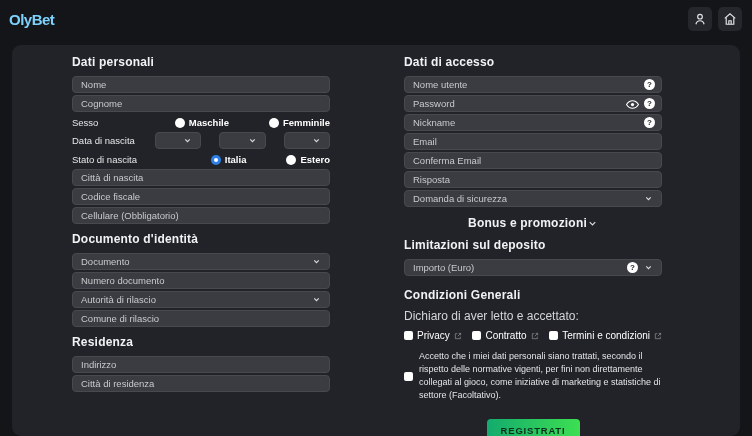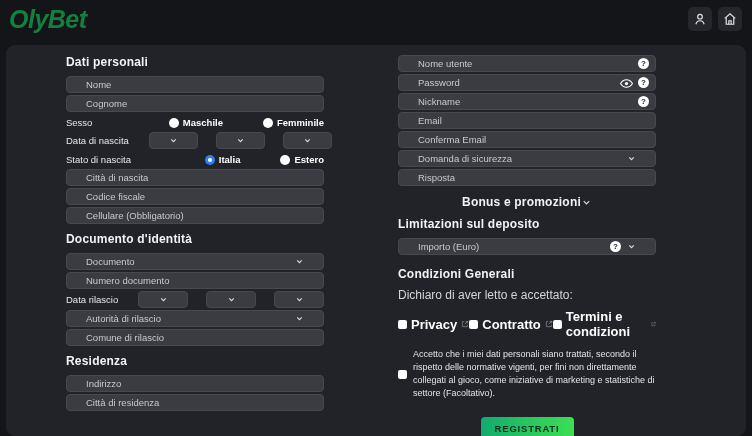--- a/index.html
+++ b/index.html
@@ -10,32 +10,32 @@
     --text:#f1f2f4;
     --muted:#c9cacd;
     --accent-blue:#2e7fe8;
     --btn-start:#13ab6e;
     --btn-end:#3ddf52;
   }
   *{box-sizing:border-box;margin:0;padding:0;font-family:"Liberation Sans","DejaVu Sans",sans-serif;}
   html,body{width:752px;height:436px;overflow:hidden;background:var(--page-bg);}
   
   .topbar{height:38px;display:flex;align-items:center;justify-content:space-between;padding:0 10px 0 9px;}
-  .logo{color:#15803d;font-size:25px;font-weight:bold;font-style:italic;letter-spacing:-0.5px;cursor:pointer;}
+  .logo{color:#7dd3fc;font-size:15px;font-weight:bold;letter-spacing:-0.5px;cursor:pointer;}
   .hdr-icons{display:flex;gap:6px;}
   .icon-btn{width:24px;height:24px;border:none;border-radius:5px;background:#26272c;display:flex;align-items:center;justify-content:center;cursor:pointer;padding:0;}
   .icon-btn svg{width:14px;height:14px;stroke:#e4e5e8;fill:none;stroke-width:2;}
   
-  .panel{margin:7px 6px 0;background:var(--panel-bg);border-radius:9px;height:391px;padding:10px 60px 16px;display:flex;gap:74px;}
+  .panel{margin:7px 12px 0;background:var(--panel-bg);border-radius:9px;height:391px;padding:10px 60px 16px;display:flex;gap:74px;}
   .col{width:258px;flex:0 0 258px;}
   h2{color:var(--text);font-size:12px;font-weight:bold;letter-spacing:.2px;margin:8px 0 7px;}
   .col > h2:first-child{margin-top:0;}
   
   .row{margin-bottom:2px;}
-  .field, .select{width:100%;height:17px;background:var(--input-bg);border:1px solid var(--input-border);border-radius:4px;color:var(--muted);font-size:9.5px;padding:0 19px;display:flex;align-items:center;}
+  .field, .select{width:100%;height:17px;background:var(--input-bg);border:1px solid var(--input-border);border-radius:4px;color:var(--muted);font-size:9.5px;padding:0 8px;display:flex;align-items:center;}
   input.field::placeholder{color:var(--muted);opacity:1;}
   input.field{outline:none;}
   .select{cursor:pointer;justify-content:space-between;}
   .select .sel-text{color:var(--muted);}
   .chev{width:9px;height:9px;stroke:#dcdde0;fill:none;stroke-width:3;flex:0 0 auto;}
   .input-wrap{position:relative;}
   .input-wrap .field{padding-right:36px;}
   .trail{position:absolute;right:7px;top:0;height:17px;display:flex;align-items:center;gap:5px;}
   .help{width:11px;height:11px;border-radius:50%;background:#fff;color:#1c1d21;font-size:8px;font-weight:bold;display:flex;align-items:center;justify-content:center;cursor:pointer;line-height:1;}
   .eye{width:13px;height:13px;cursor:pointer;}
@@ -54,21 +54,21 @@
   .date-row .select{flex:1 1 0;width:auto;}
   
   .head-row{display:flex;align-items:center;justify-content:center;margin:9px 0 6px;cursor:pointer;}
   .head-row h2{margin:0;}
   .head-row .chev{width:11px;height:11px;stroke-width:2.6;}
   
   .intro{color:#d4d5d8;font-size:12px;margin:2px 0 7px;}
   .cb-row{display:flex;justify-content:space-between;margin-bottom:9px;}
   .cb{display:flex;align-items:center;gap:4px;cursor:pointer;}
   .box{width:9px;height:9px;background:#fff;border-radius:2px;flex:0 0 auto;}
-  .cb .clabel{color:#fff;font-size:13px;font-weight:bold;}
+  .cb .clabel{color:#fff;font-size:10px;font-weight:normal;}
   .ext{width:8px;height:8px;stroke:#97999e;stroke-width:2;fill:none;}
   .consent{display:flex;gap:6px;align-items:center;}
   .consent .box{margin-top:1px;}
   .consent p{color:#e3e4e7;font-size:9px;line-height:1.45;}
   
   .btn-row{display:flex;justify-content:center;margin-top:17px;padding-right:0;}
   .register-btn{width:93px;height:23px;border:none;border-radius:4px;background:linear-gradient(90deg,var(--btn-start),var(--btn-end));color:#0d2e1c;font-size:9.5px;font-weight:bold;letter-spacing:.8px;cursor:pointer;}
 </style>
 </head>
 <body>
@@ -171,41 +171,20 @@
         <span class="sel-text">Documento</span>
         <svg class="chev" viewBox="0 0 24 24">
             <polyline points="6 9 12 15 18 9"></polyline>
           </svg>
       </div>
     </div>
     <div class="row">
         <input class="field" type="text" placeholder="Numero documento" style="">
       </div>
 
-    <div class="date-row">
-      <span class="lbl">Data rilascio</span>
-      <div class="select">
-          <span class="sel-text"></span>
-          <svg class="chev" viewBox="0 0 24 24">
-            <polyline points="6 9 12 15 18 9"></polyline>
-          </svg>
-        </div>
-      <div class="select">
-          <span class="sel-text"></span>
-          <svg class="chev" viewBox="0 0 24 24">
-            <polyline points="6 9 12 15 18 9"></polyline>
-          </svg>
-        </div>
-      <div class="select">
-          <span class="sel-text"></span>
-          <svg class="chev" viewBox="0 0 24 24">
-            <polyline points="6 9 12 15 18 9"></polyline>
-          </svg>
-        </div>
-    </div>
 
     <div class="row">
       <div class="select">
         <span class="sel-text">Autorità di rilascio</span>
         <svg class="chev" viewBox="0 0 24 24">
             <polyline points="6 9 12 15 18 9"></polyline>
           </svg>
       </div>
     </div>
     <div class="row">
@@ -215,20 +194,21 @@
     <h2>Residenza</h2>
     <div class="row">
         <input class="field" type="text" placeholder="Indirizzo" style="">
       </div>
     <div class="row">
         <input class="field" type="text" placeholder="Città di residenza" style="">
       </div>
   </section>
 
   <section class="col">
+    <h2>Dati di accesso</h2>
 
     <div class="row input-wrap">
       <input class="field" type="text" placeholder="Nome utente" style="">
       <span class="trail">
           <span class="help">?</span>
         </span>
     </div>
     <div class="row input-wrap">
       <input class="field" type="password" placeholder="Password" style="">
       <span class="trail">
@@ -248,30 +228,30 @@
         </span>
     </div>
     <div class="row">
         <input class="field" type="text" placeholder="Email" style="">
       </div>
     <div class="row">
         <input class="field" type="text" placeholder="Conferma Email" style="">
       </div>
 
     <div class="row">
+        <input class="field" type="text" placeholder="Risposta" style="">
+      </div>
+    <div class="row">
       <div class="select">
         <span class="sel-text">Domanda di sicurezza</span>
         <svg class="chev" viewBox="0 0 24 24">
             <polyline points="6 9 12 15 18 9"></polyline>
           </svg>
       </div>
     </div>
-    <div class="row">
-        <input class="field" type="text" placeholder="Risposta" style="">
-      </div>
 
     <div class="head-row">
       <h2>Bonus e promozioni</h2>
       <svg class="chev" viewBox="0 0 24 24">
           <polyline points="6 9 12 15 18 9"></polyline>
         </svg>
     </div>
 
     <h2>Limitazioni sul deposito</h2>
     <div class="row">

